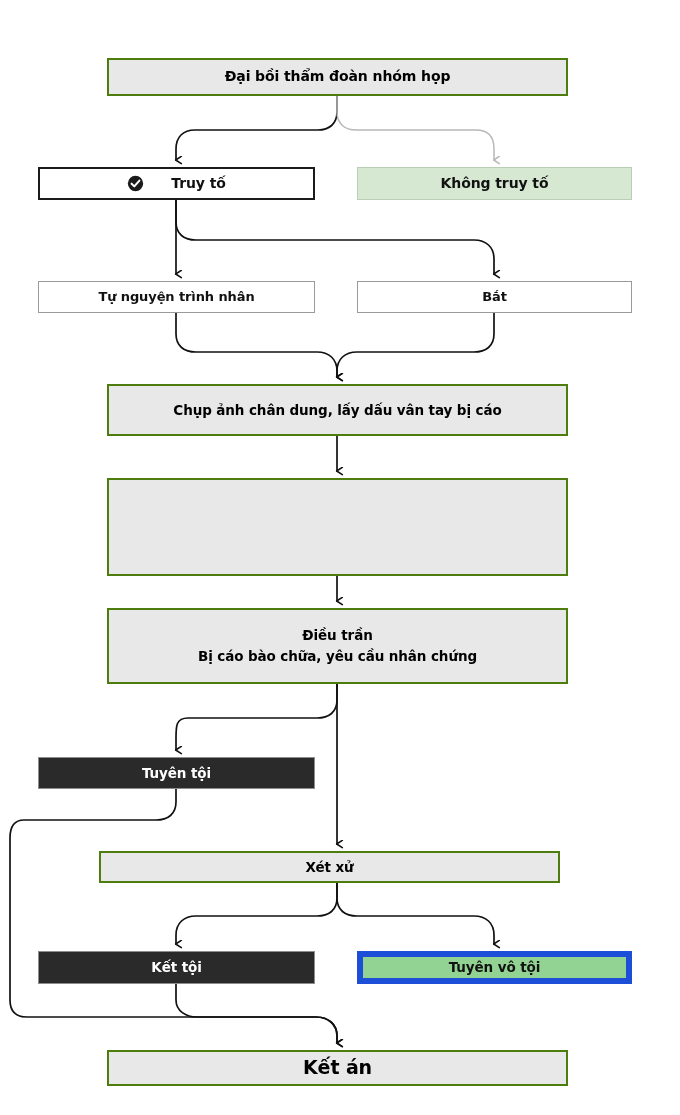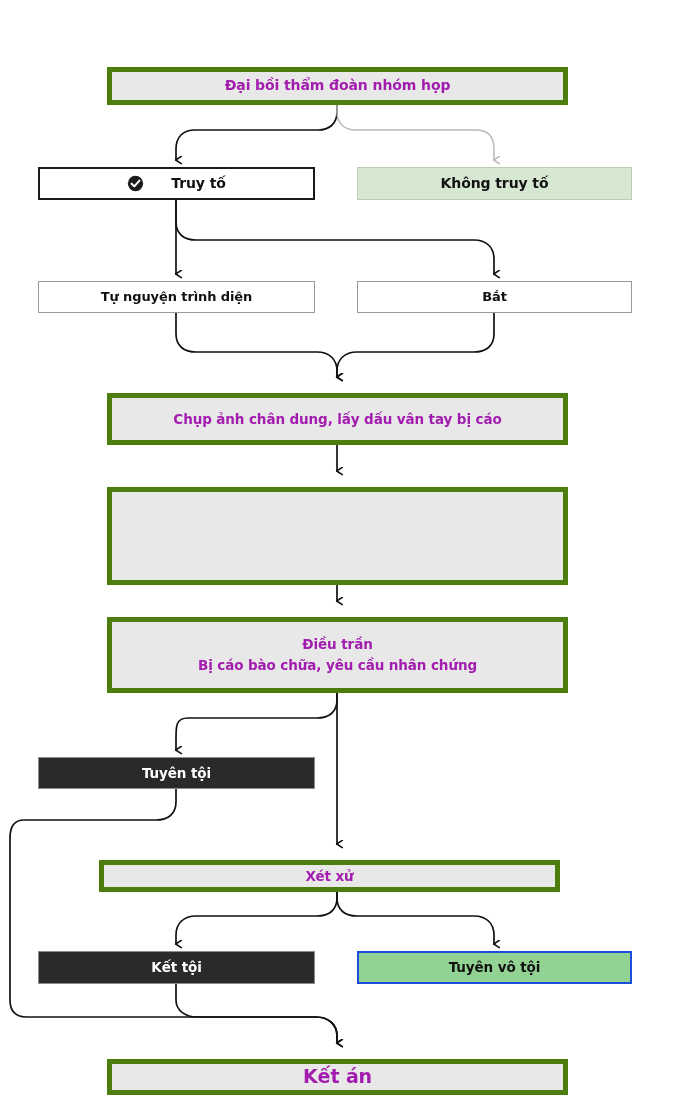--- a/index.html
+++ b/index.html
@@ -39,37 +39,36 @@
     line-height: 1.55;
     z-index: 5;
   }
   .node .node-line {
     display: block;
     white-space: nowrap;
   }
   
   .style-grey {
     background: #e8e8e8;
-    border: 5px solid #4d7c0f;
-    color: #a21caf;
-    margin-top: 9px;
+    border: 2px solid #4d7c0f;
+    color: #000000;
   }
   .style-white-bold {
     background: #ffffff;
     border: 2px solid #1b1b1b;
     color: #111111;
   }
   .style-green-pale {
     background: #d6e8d2;
     border: 1px solid #b9ceb4;
     color: #111111;
   }
   .style-green-strong {
     background: #92d292;
-    border: 2px solid #1d4ed8;
+    border: 6px solid #1d4ed8;
     color: #111111;
   }
   .style-white-thin {
     background: #ffffff;
     border: 1px solid #9a9a9a;
     color: #111111;
   }
   .style-dark {
     background: #2b2a2a;
     border: 1px solid #8d8d8d;
@@ -131,21 +130,21 @@
             <circle cx="10" cy="10" r="9" fill="#1b1b1b"></circle>
             <path d="M5.4,10.2 L8.6,13.4 L14.6,6.6" fill="none" stroke="#ffffff" stroke-width="2.4" stroke-linecap="round" stroke-linejoin="round"></path>
           </svg>
           <span class="node-line">Truy tố</span>
         </div>
       </div>
       <div class="node style-green-pale" style="left: 357px; top: 167px; width: 275px; height: 33px; font-size: 14px;">
         <span class="node-line">Không truy tố</span>
       </div>
       <div class="node style-white-thin" style="left: 38px; top: 281px; width: 277px; height: 32px; font-size: 13px;">
-        <span class="node-line">Tự nguyện trình diện</span>
+        <span class="node-line">Tự nguyện trình nhân</span>
       </div>
       <div class="node style-white-thin" style="left: 357px; top: 281px; width: 275px; height: 32px; font-size: 13px;">
         <span class="node-line">Bắt</span>
       </div>
       <div class="node style-grey" style="left: 107px; top: 384px; width: 461px; height: 52px; font-size: 13.5px;">
         <span class="node-line">Chụp ảnh chân dung, lấy dấu vân tay bị cáo</span>
       </div>
       <div class="node style-grey" style="left: 107px; top: 478px; width: 461px; height: 98px; font-size: 13.5px;">
       </div>
       <div class="node style-grey" style="left: 107px; top: 608px; width: 461px; height: 76px; font-size: 13.5px;">

